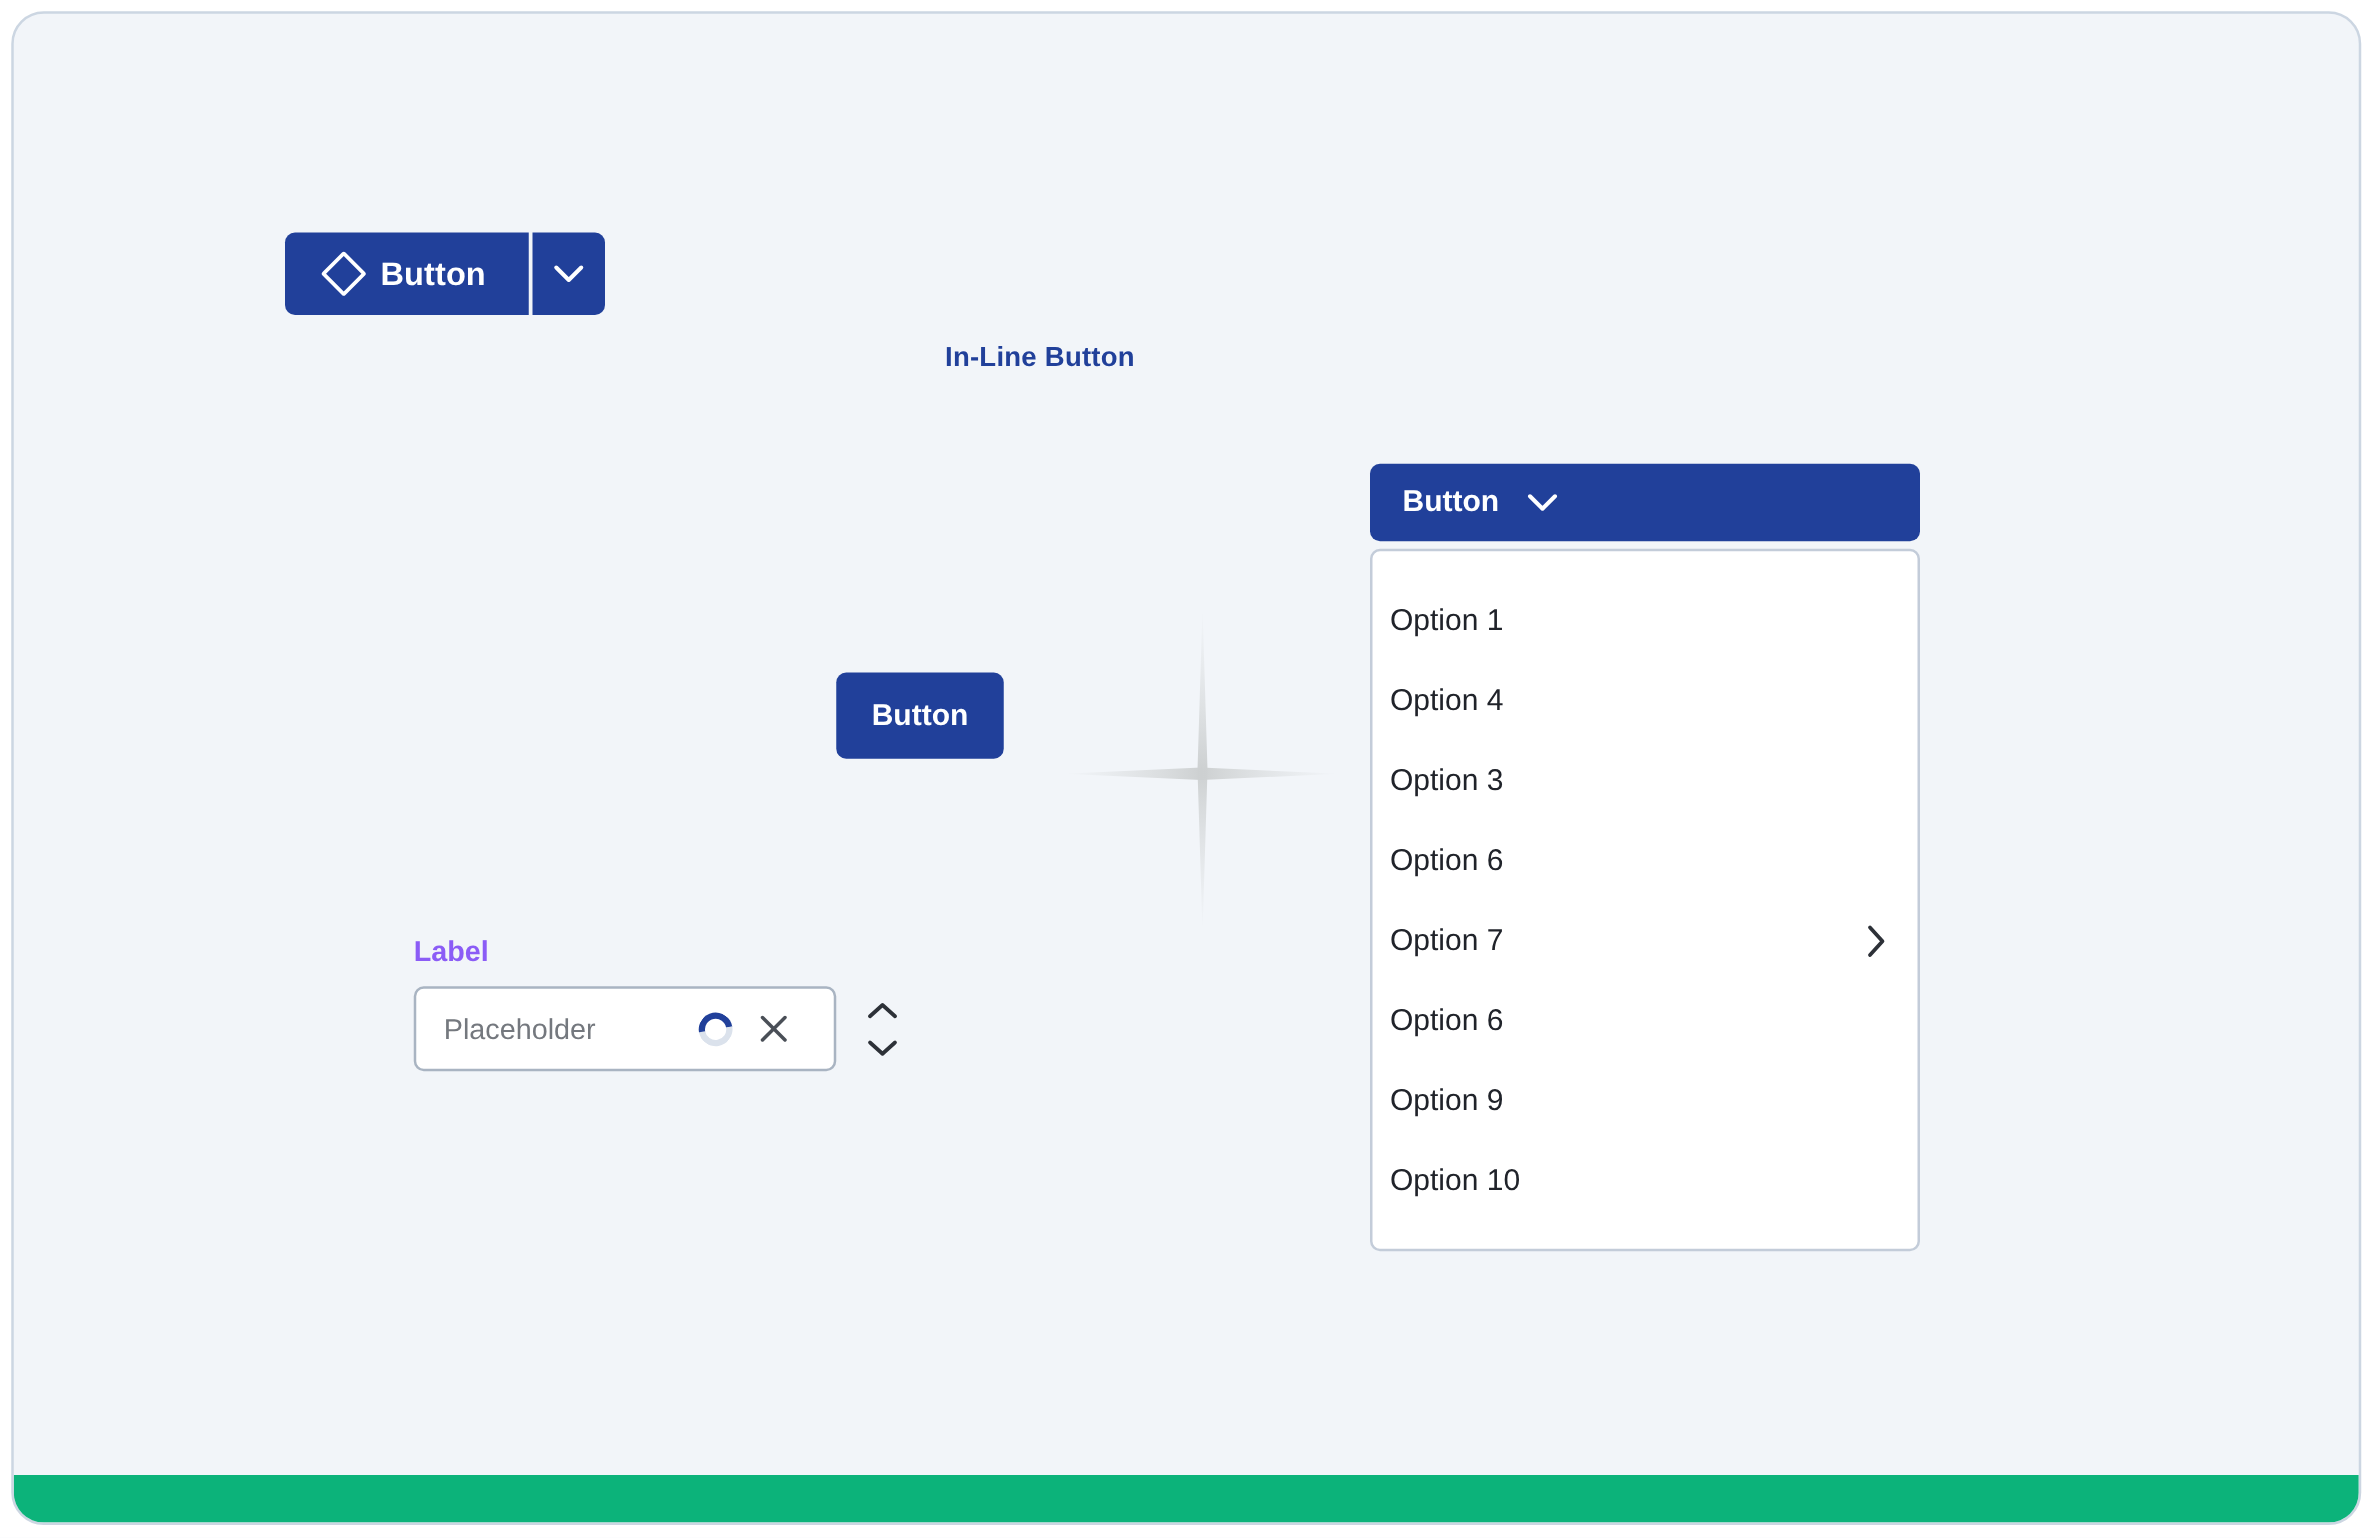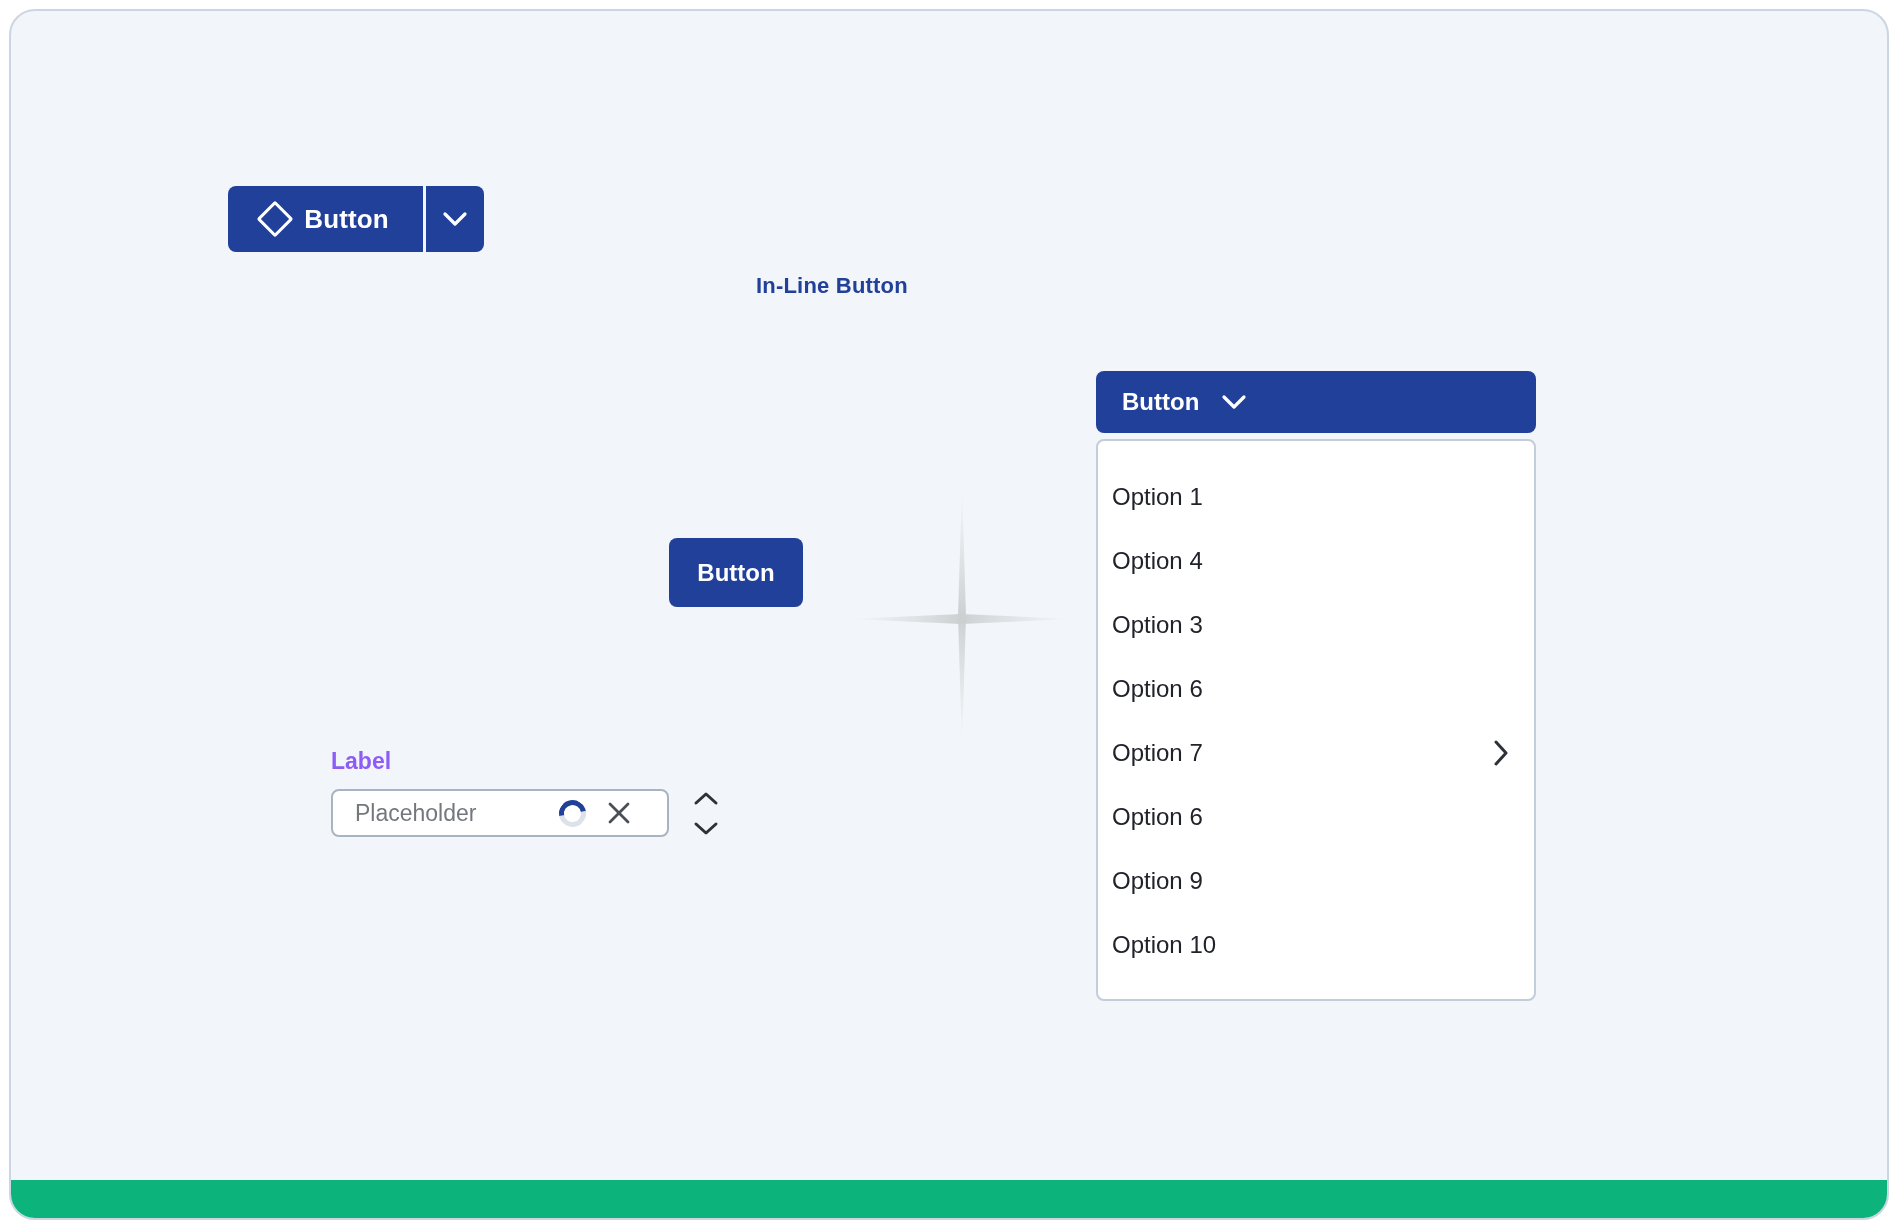--- a/index.html
+++ b/index.html
@@ -129,21 +129,21 @@
     margin-bottom: 14px;
   }
   #field-row {
     display: flex;
     align-items: center;
     gap: 22px;
   }
   #text-input-wrapper {
     position: relative;
     width: 338px;
-    height: 48px;
+    height: 68px;
     background: #ffffff;
     border: 2px solid #a9b4c2;
     border-radius: 8px;
     box-sizing: border-box;
     display: flex;
     align-items: center;
   }
   #text-input {
     border: none;
     outline: none;

